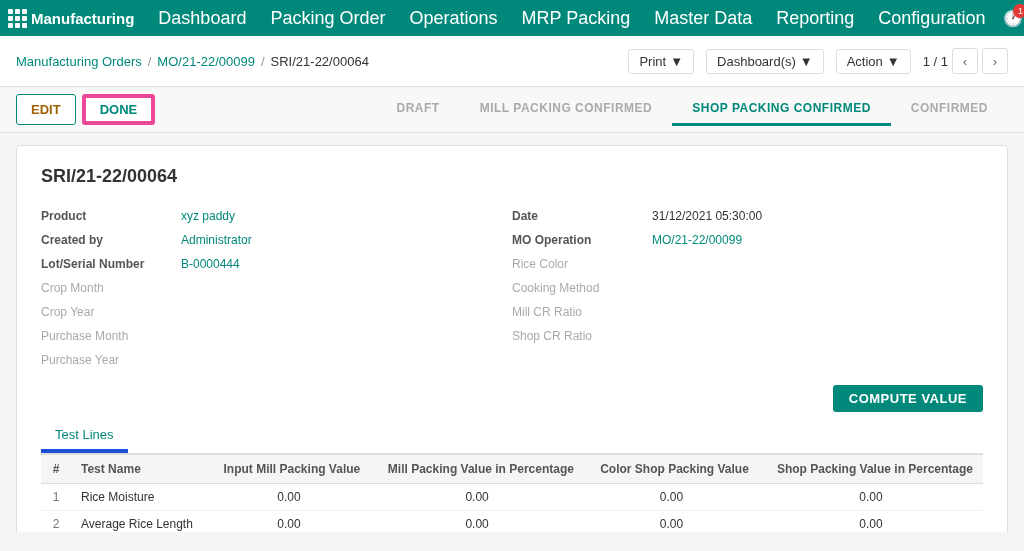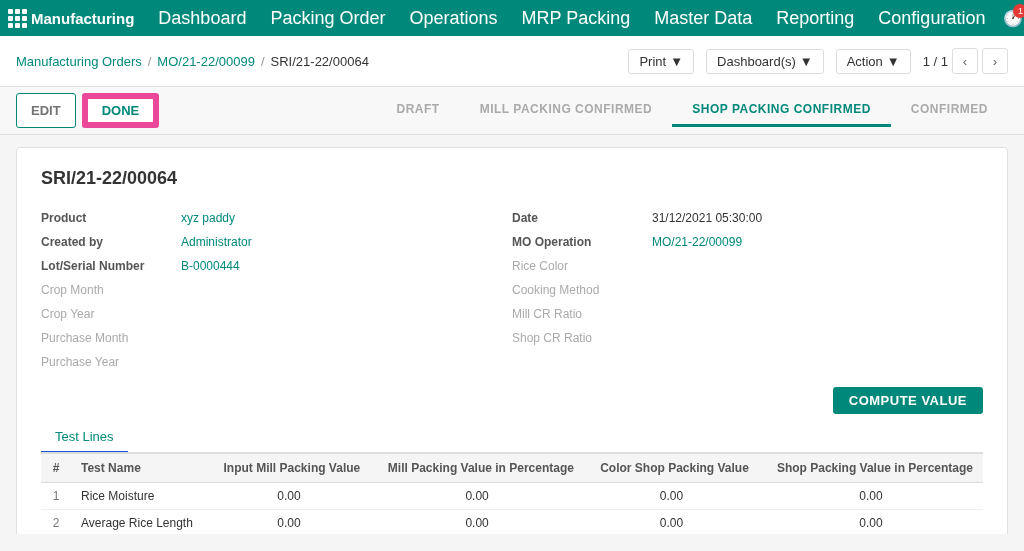--- a/index.html
+++ b/index.html
@@ -87,24 +87,24 @@
     
     .toolbar {
       background: #f8f8f8;
       padding: 6px 16px;
       display: flex; align-items: center; justify-content: space-between;
       border-bottom: 1px solid #e0e0e0;
     }
     .toolbar-left { display: flex; gap: 6px; }
     .btn-edit {
       padding: 4px 14px; border: 1px solid #00897b; border-radius: 3px;
-      background: white; color: #737373; cursor: pointer; font-size: 13px; font-weight: bold;
+      background: white; color: #a16207; cursor: pointer; font-size: 13px; font-weight: bold;
     }
     .btn-done {
-      padding: 4px 14px; border: 6px solid #ec4899; border-radius: 3px;
+      padding: 4px 14px; border: 4px solid #ec4899; border-radius: 3px;
       background: white; color: #00897b; cursor: pointer; font-size: 13px; font-weight: bold;
     }
     .status-steps {
       display: flex; align-items: center;
     }
     .status-step {
       padding: 8px 20px; font-size: 12px; font-weight: bold;
       color: #aaa; cursor: pointer; border-bottom: 3px solid transparent;
       text-transform: uppercase; letter-spacing: 0.5px;
     }
@@ -155,21 +155,21 @@
 
     
     .tabs {
       border-bottom: 1px solid #ddd; margin-bottom: 0;
     }
     .tab-item {
       display: inline-block; padding: 7px 14px; font-size: 13px;
       border-bottom: 2px solid transparent; cursor: pointer; color: #333;
     }
     .tab-item.active {
-      border-bottom: 1px solid #1d4ed8; color: #00897b;
+      border-bottom: 4px solid #1d4ed8; color: #00897b;
     }
 
     
     .table-wrapper { overflow-x: auto; }
     table { width: 100%; border-collapse: collapse; font-size: 12px; }
     thead tr { background: #f5f5f5; }
     th {
       padding: 7px 10px; text-align: left; font-weight: bold; color: #555;
       border-bottom: 1px solid #ddd; border-top: 1px solid #ddd;
       white-space: nowrap;

